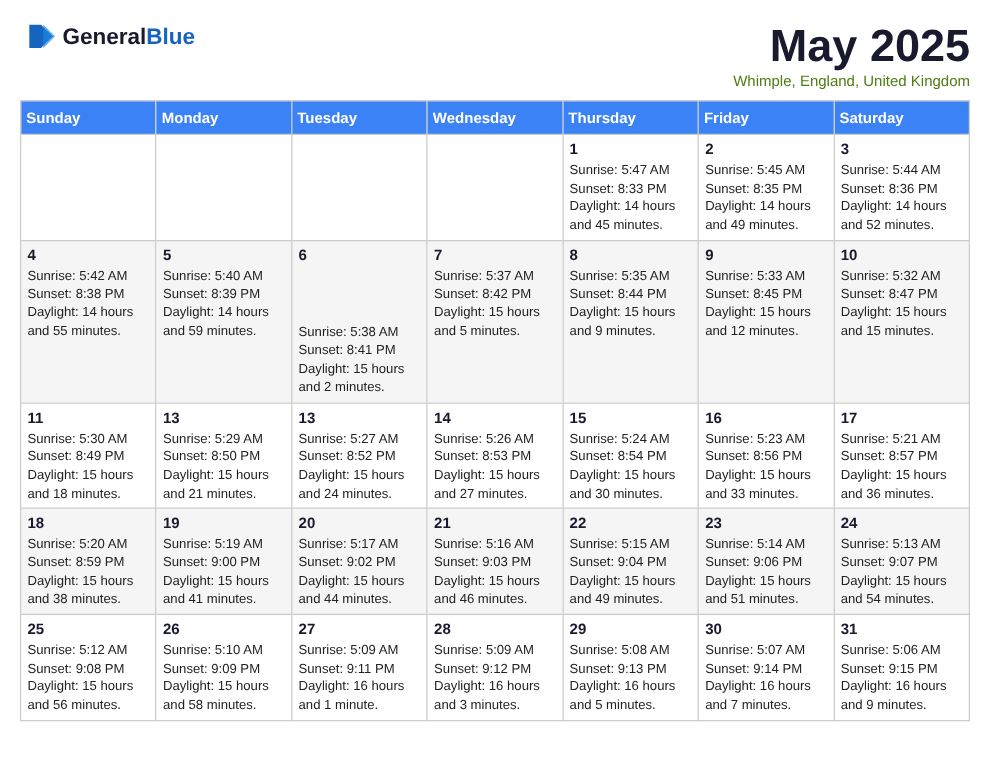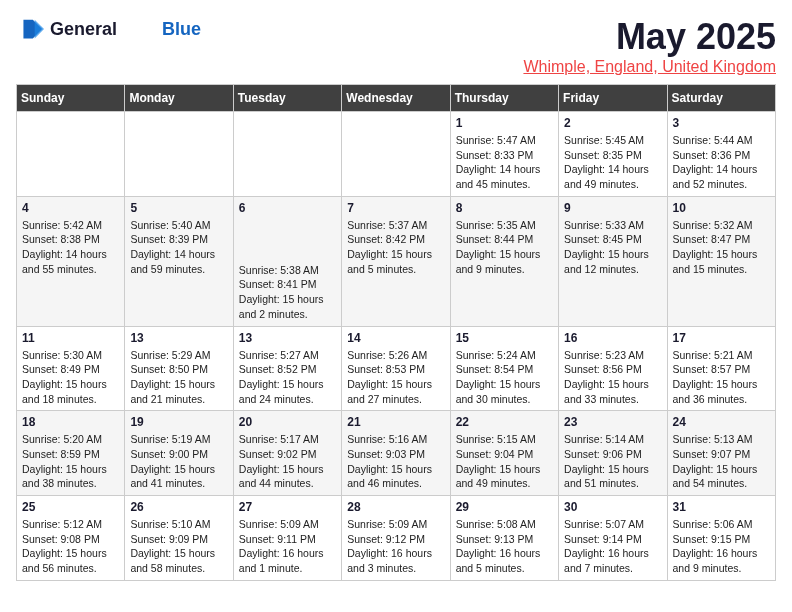--- a/index.html
+++ b/index.html
@@ -34,23 +34,22 @@
     }
     .title-block {
       text-align: right;
     }
     .title-month {
       font-size: 36px;
       font-weight: bold;
       color: #1a1a2e;
     }
     .title-location {
-      font-size: 16px;
-      color: #ef4444;
-      text-decoration: underline;
+      font-size: 12px;
+      color: #4d7c0f;
     }
     .calendar {
       width: 100%;
       border-collapse: collapse;
       font-size: 11px;
     }
     .calendar th {
       background-color: #1565c0;
       color: #fff;
       padding: 6px 4px;
@@ -68,21 +67,21 @@
       background: #fff;
     }
     .calendar tr:nth-child(even) td {
       background: #f5f5f5;
     }
     .calendar tr:nth-child(odd) td {
       background: #fff;
     }
     
     .calendar thead tr th {
-      background-color: #404040;
+      background-color: #3b82f6;
     }
     .day-number {
       font-weight: bold;
       font-size: 12px;
       margin-bottom: 3px;
       color: #1a1a2e;
     }
     .day-detail {
       font-size: 10.5px;
       color: #222;
@@ -99,21 +98,21 @@
 <body>
 
 <div class="header">
   <div class="logo">
     <svg class="logo-icon" viewBox="0 0 30 30" width="36" height="36">
       <polygon points="18,4 28,14 18,24 8,24 8,4" fill="#1565c0"></polygon>
       <polygon points="20,4 30,14 20,24" fill="#1e88e5" opacity="0.7"></polygon>
     </svg>
     <div class="logo-text">
       <span style="font-size:18px;font-weight:bold;color:#1a1a2e;">General</span>
-      <span style="font-size:18px;font-weight:bold;color:#1565c0;margin-left:45px;">Blue</span>
+      <span style="font-size:18px;font-weight:bold;color:#1565c0;">Blue</span>
     </div>
   </div>
   <div class="title-block">
     <div class="title-month">May 2025</div>
     <div class="title-location">Whimple, England, United Kingdom</div>
   </div>
 </div>
 
 <table class="calendar">
   <thead>

